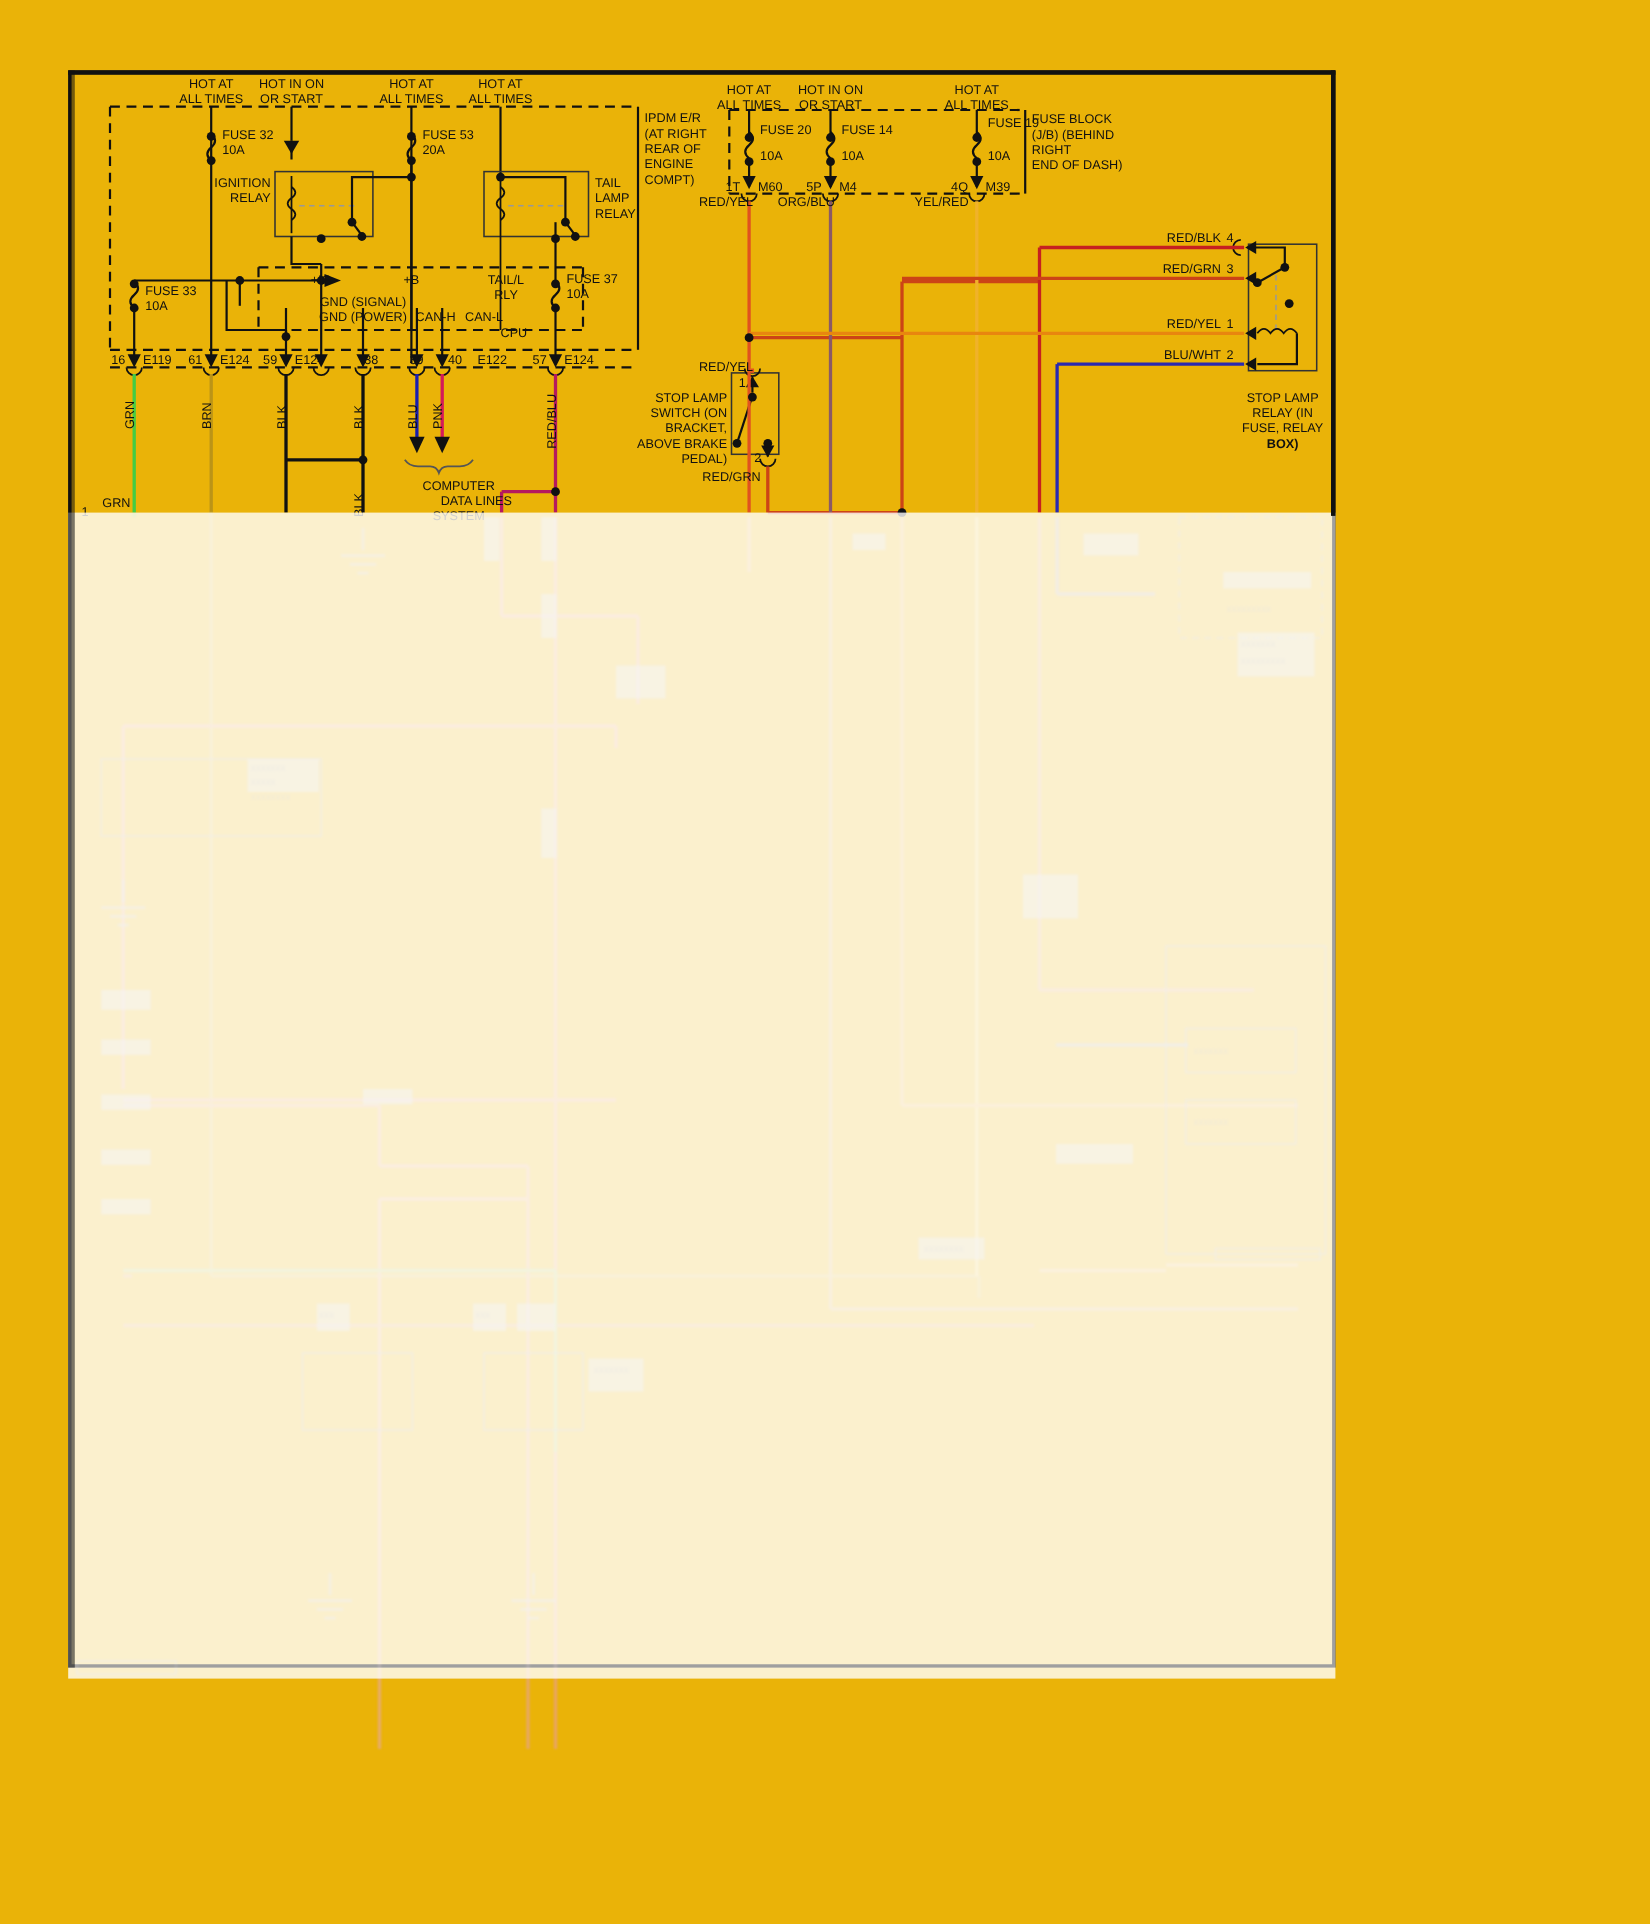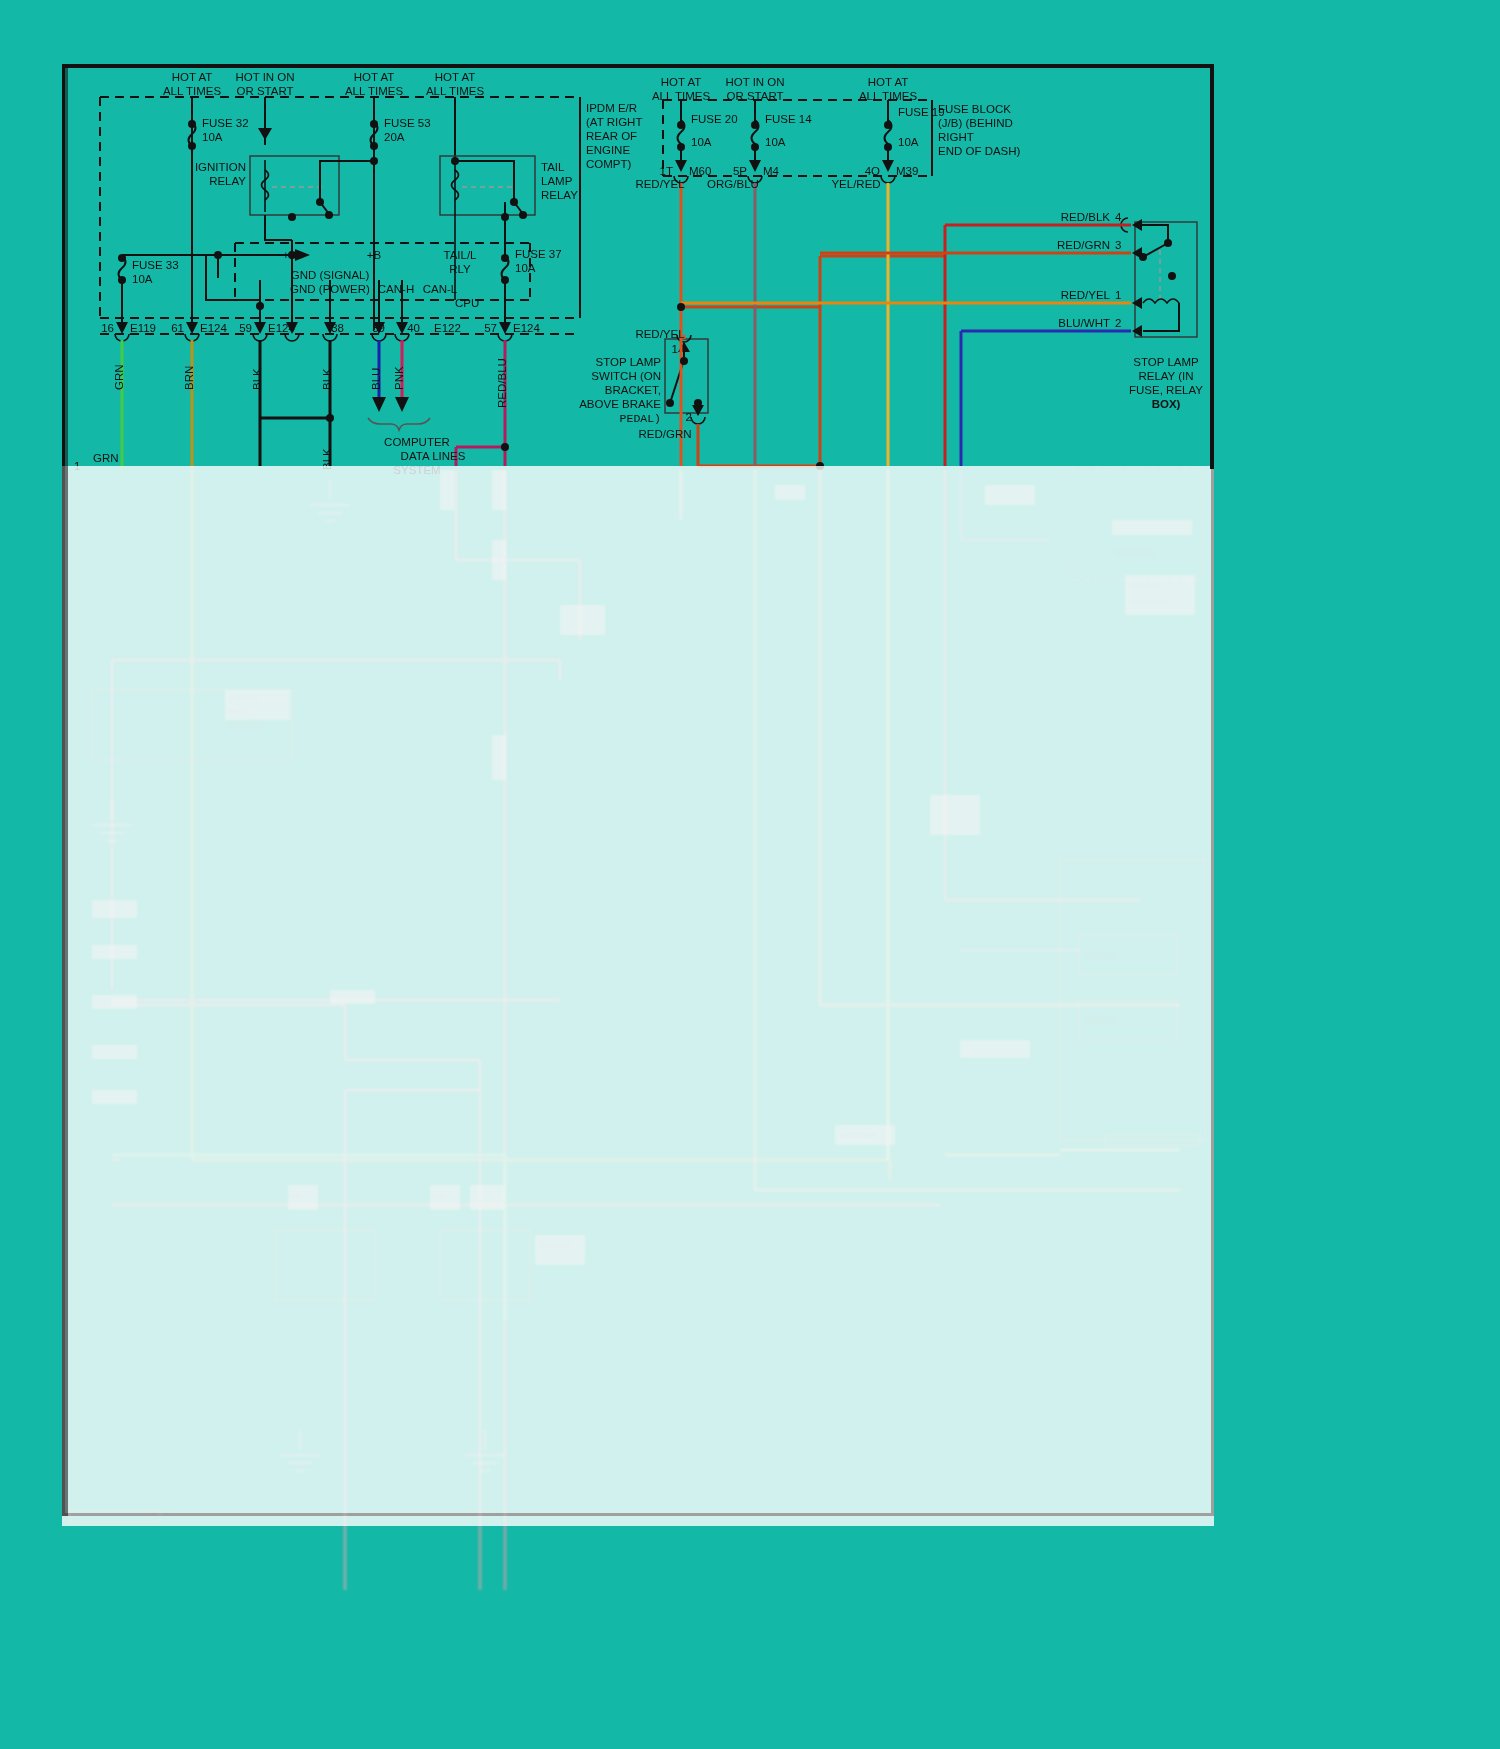--- a/index.html
+++ b/index.html
@@ -1,17 +1,17 @@
 <!DOCTYPE html>
 <html><head>
 <meta charset="utf-8">
 <style>
   html,body{margin:0;padding:0;background:#ffffff;}
   body{font-family:"Liberation Sans",sans-serif;}
-  #root{position:relative;width:1500px;height:1749px;background:#14b8a6;overflow:hidden;}
+  #root{position:relative;width:1500px;height:1749px;background:#eab308;overflow:hidden;}
   
   .sheet-border{position:absolute;left:62px;top:64px;width:1152px;height:1452px;border:3px solid #111;box-sizing:border-box;}
   
   .t{position:absolute;font-family:"Liberation Sans",sans-serif;font-size:11.5px;color:#111;white-space:nowrap;line-height:13px;}
   .t.c{text-align:center;transform:translateX(-50%);}
   .t.r{text-align:right;transform:translateX(-100%);}
   .t.vert{transform-origin:left top;transform:rotate(-90deg);}
   .dot{position:absolute;width:8px;height:8px;border-radius:50%;background:#111;transform:translate(-50%,-50%);}
   
   .fade{position:absolute;left:62px;top:466px;width:1152px;height:1060px;background:rgba(255,255,255,0.80);pointer-events:none;z-index:40;}
@@ -365,21 +365,21 @@
   <div class="t c" style="left:856px;top:178px;">YEL/RED</div>
 
   <div class="t c" style="left:660px;top:328px;">RED/YEL</div>
   <div class="t r" style="left:678px;top:343px;">1</div>
   <div class="t r" style="left:692px;top:411px;">2</div>
   <div class="t c" style="left:665px;top:428px;">RED/GRN</div>
   <div class="t r" style="left:661px;top:356px;">STOP LAMP</div>
   <div class="t r" style="left:661px;top:370px;">SWITCH (ON</div>
   <div class="t r" style="left:661px;top:384px;">BRACKET,</div>
   <div class="t r" style="left:661px;top:398px;">ABOVE BRAKE</div>
-  <div class="t r" style="left:661px;top:412px;font-family:Liberation Mono, monospace;">PEDAL)</div>
+  <div class="t r" style="left:661px;top:412px;">PEDAL)</div>
 
   <div class="t r" style="left:1110px;top:211px;">RED/BLK</div>
   <div class="t" style="left:1115px;top:211px;">4</div>
   <div class="t r" style="left:1110px;top:239px;">RED/GRN</div>
   <div class="t" style="left:1115px;top:239px;">3</div>
   <div class="t r" style="left:1110px;top:289px;">RED/YEL</div>
   <div class="t" style="left:1115px;top:289px;">1</div>
   <div class="t r" style="left:1110px;top:317px;">BLU/WHT</div>
   <div class="t" style="left:1115px;top:317px;">2</div>
 

